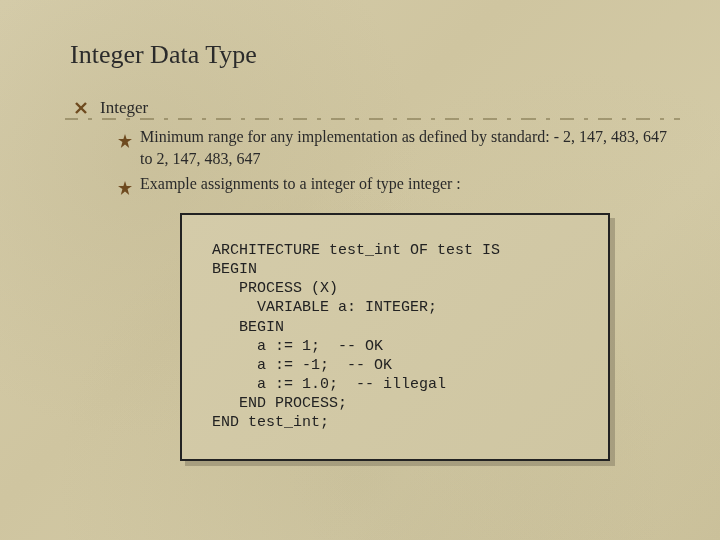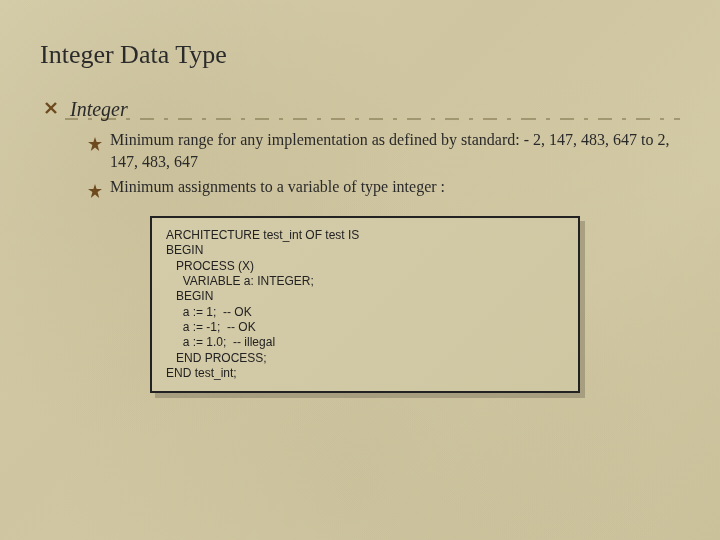--- a/index.html
+++ b/index.html
@@ -17,34 +17,33 @@
       radial-gradient(circle at 50% 90%, rgba(170,160,120,0.2) 0%, transparent 50%),
       linear-gradient(135deg, #d6cdab 0%, #cfc5a0 40%, #d3caa6 70%, #cbc19b 100%);
     font-family: "Times New Roman", Times, serif;
     color: #2a2a2a;
   }
   .slide {
     position: relative;
     width: 720px;
     height: 540px;
     box-sizing: border-box;
-    padding: 40px 50px 30px 40px;
+    padding: 40px 50px 30px 70px;
   }
   .title {
     font-size: 26px;
     font-weight: normal;
     margin: 0 0 28px 0;
     color: #2b2b2b;
   }
   .lvl1 {
     position: relative;
-    font-size: 20px;
+    font-size: 17px;
     margin: 0 0 8px 12px;
     padding-left: 18px;
-    font-style: italic;
   }
   .lvl1-bullet {
     position: absolute;
     left: -8px;
     top: 3px;
     width: 14px;
     height: 14px;
   }
   .lvl1-bullet svg { display:block; }
   .stitch-line {
@@ -86,26 +85,26 @@
   }
   .codebox {
     position: relative;
     background: #d2c9a8;
     background-image: linear-gradient(135deg, #d4cba9 0%, #cfc6a2 100%);
     border: 2px solid #222;
     padding: 10px 14px 10px 14px;
     box-sizing: border-box;
   }
   .code {
-    font-family: Liberation Sans, sans-serif;
-    font-size: 12px;
+    font-family: Liberation Mono, monospace;
+    font-size: 15px;
     line-height: 1.28;
     white-space: pre;
     color: #222;
-    margin: 0;
+    margin: 16px;
   }
 </style>
 </head>
 <body>
 
 <div class="slide">
 
   <h1 class="title">Integer Data Type</h1>
 
   <div class="stitch-line" style="top:118px;"></div>
@@ -128,21 +127,21 @@
     </span>
     <span>Minimum range for any implementation as defined by standard:  - 2, 147, 483, 647 to 2, 147, 483, 647</span>
   </div>
 
   <div class="lvl2">
     <span class="lvl2-bullet">
       <svg viewBox="0 0 14 14" width="14" height="14">
         <polygon points="7,0 8.6,5 14,5 9.6,8 11.2,14 7,10.5 2.8,14 4.4,8 0,5 5.4,5" fill="#6e4a1f"></polygon>
       </svg>
     </span>
-    <span>Minimum assignments to a variable of type integer :</span>
+    <span>Example assignments to a integer of type integer :</span>
   </div>
 
   <div class="codebox-wrap">
     <div class="codebox-shadow"></div>
     <div class="codebox">
       <pre class="code">ARCHITECTURE test_int OF test IS
 BEGIN
    PROCESS (X)
      VARIABLE a: INTEGER;
    BEGIN

